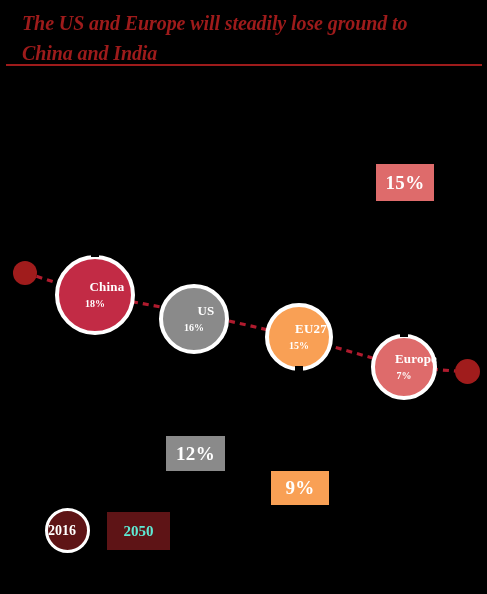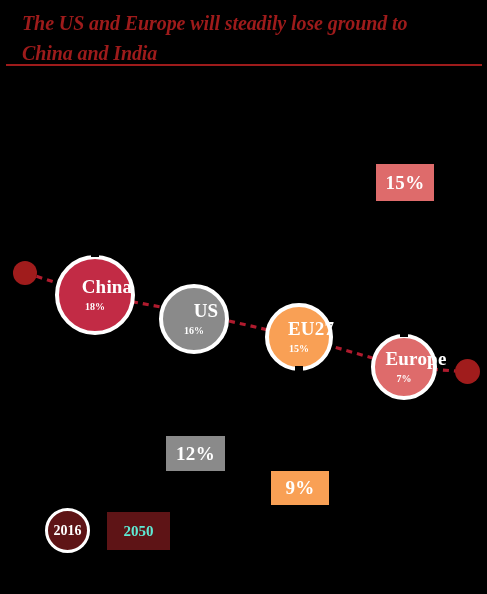--- a/index.html
+++ b/index.html
@@ -70,21 +70,21 @@
     flex-direction: column;
     align-items: center;
     justify-content: center;
     color: #ffffff;
     text-align: center;
     line-height: 1.08;
   }
   .bubble .b-name {
     font-family: "Liberation Serif", serif;
     font-weight: bold;
-    font-size: 19px;
+    font-size: 13px;
     letter-spacing: 0.2px;
     margin-left: 24px;
   }
   .bubble .b-val {
     font-family: "Liberation Serif", serif;
     font-weight: bold;
     font-size: 10px;
     margin-top: 5px;
   }
 
@@ -126,21 +126,20 @@
     left: 45px;
     top: 508px;
     width: 45px;
     height: 45px;
     border-radius: 50%;
     box-sizing: border-box;
     border: 3px solid #ffffff;
     background: #5E1416;
     display: flex;
     align-items: center;
-    justify-content: center;
     color: #ffffff;
     font-family: "Liberation Serif", serif;
     font-weight: bold;
     font-size: 14px;
   }
   #legend-2050 {
     position: absolute;
     left: 107px;
     top: 512px;
     width: 63px;

